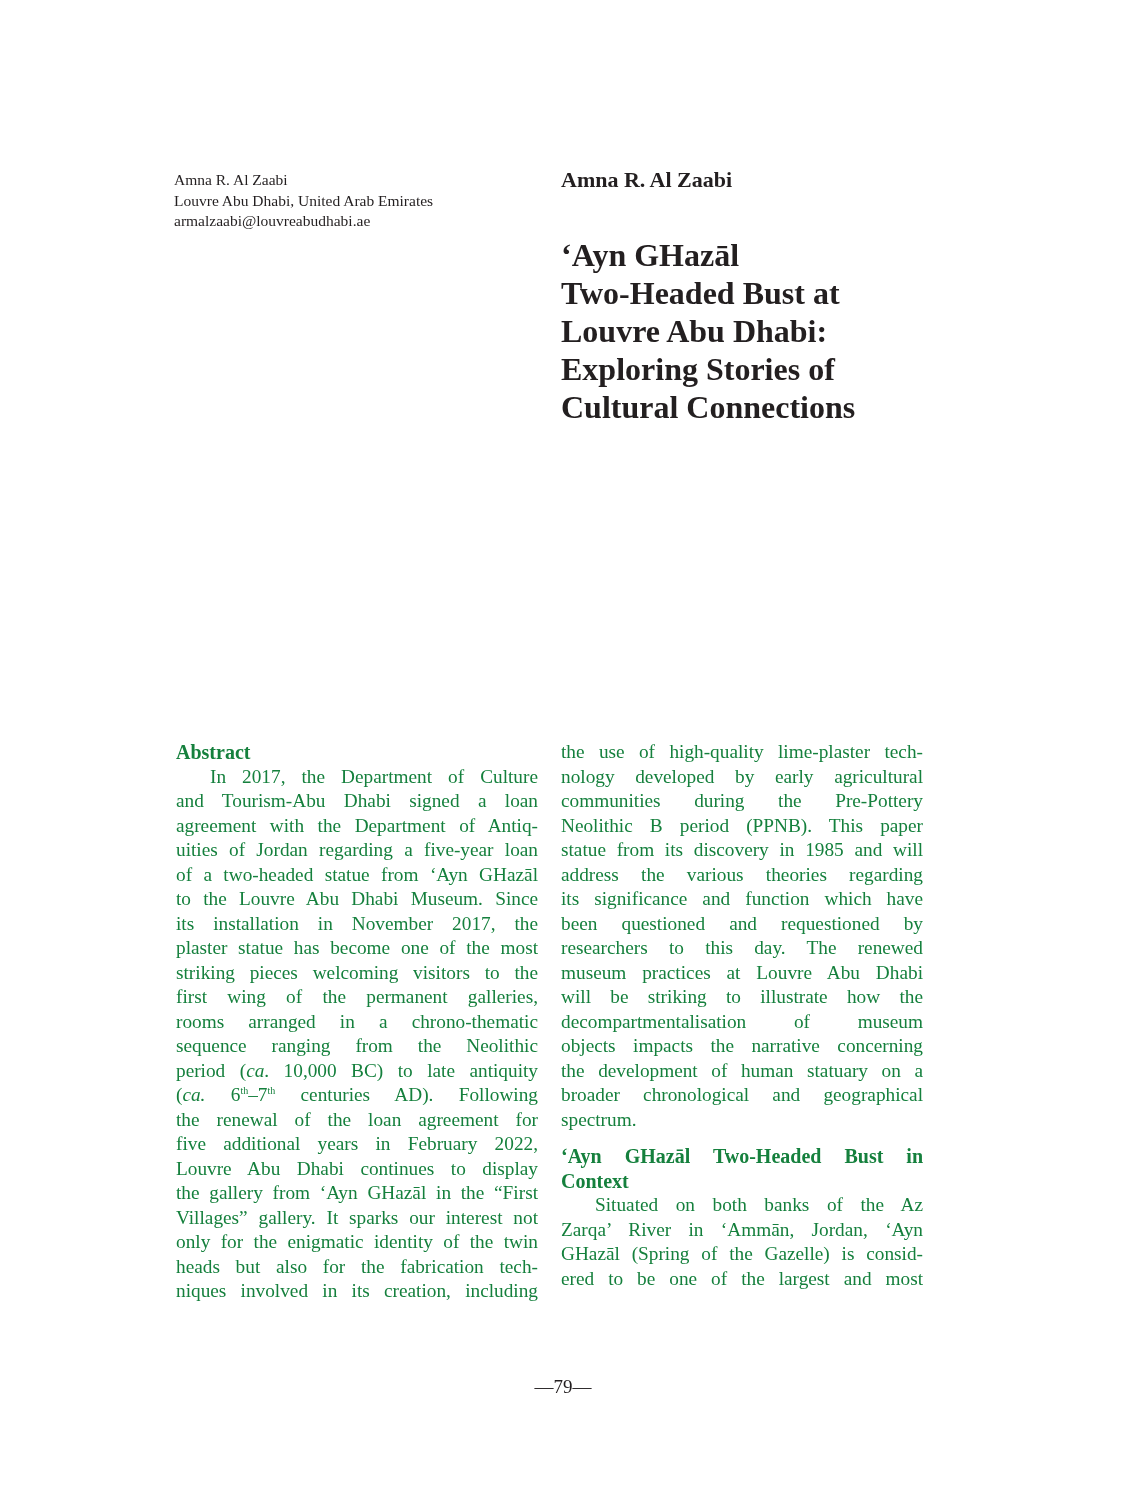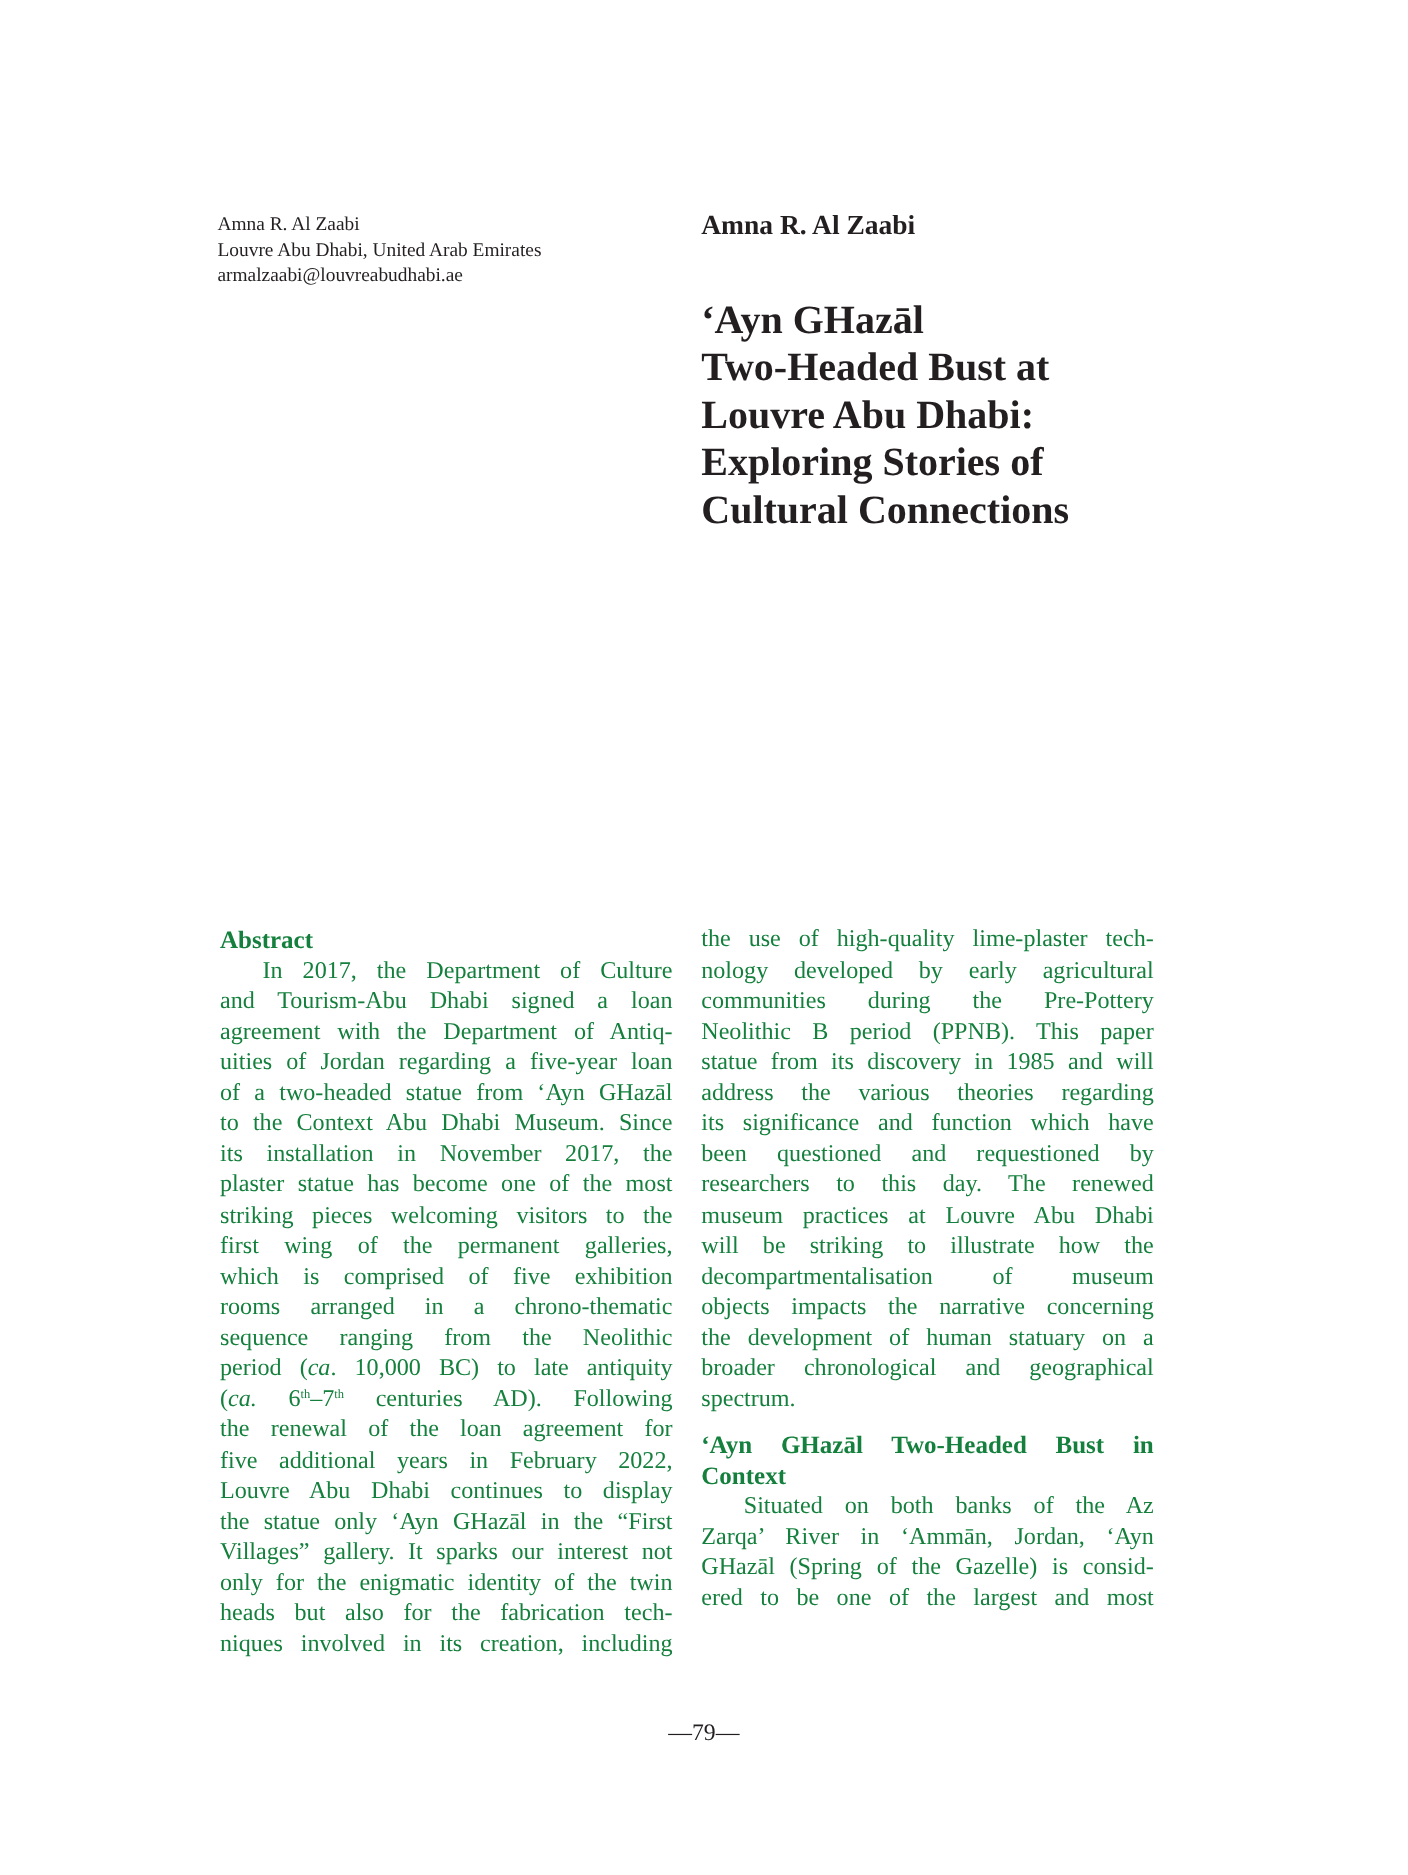--- a/index.html
+++ b/index.html
@@ -47,34 +47,33 @@
   <div>Cultural Connections</div>
 </h1>
 
 <div id="col-left" class="col">
   <span class="line heading left">Abstract</span>
   <span class="line indent">In 2017, the Department of Culture</span>
   <span class="line">and Tourism-Abu Dhabi signed a loan</span>
   <span class="line">agreement with the Department of Antiq-</span>
   <span class="line">uities of Jordan regarding a five-year loan</span>
   <span class="line">of a two-headed statue from ‘Ayn GHazāl</span>
-  <span class="line">to the Context Abu Dhabi Museum. Since</span>
+  <span class="line">to the Louvre Abu Dhabi Museum. Since</span>
   <span class="line">its installation in November 2017, the</span>
   <span class="line">plaster statue has become one of the most</span>
   <span class="line">striking pieces welcoming visitors to the</span>
   <span class="line">first wing of the permanent galleries,</span>
-  <span class="line">which is comprised of five exhibition</span>
   <span class="line">rooms arranged in a chrono-thematic</span>
   <span class="line">sequence ranging from the Neolithic</span>
   <span class="line"><span>period (</span><i>ca</i><span>. 10,000 BC) to late antiquity</span></span>
   <span class="line"><span>(</span><i>ca.</i><span> 6</span><sup>th</sup><span>–7</span><sup>th</sup><span> centuries AD). Following</span></span>
   <span class="line">the renewal of the loan agreement for</span>
   <span class="line">five additional years in February 2022,</span>
   <span class="line">Louvre Abu Dhabi continues to display</span>
-  <span class="line">the statue only ‘Ayn GHazāl in the “First</span>
+  <span class="line">the gallery from ‘Ayn GHazāl in the “First</span>
   <span class="line">Villages” gallery. It sparks our interest not</span>
   <span class="line">only for the enigmatic identity of the twin</span>
   <span class="line">heads but also for the fabrication tech-</span>
   <span class="line">niques involved in its creation, including</span>
 </div>
 
 <div id="col-right" class="col">
   <span class="line">the use of high-quality lime-plaster tech-</span>
   <span class="line">nology developed by early agricultural</span>
   <span class="line">communities during the Pre-Pottery</span>

